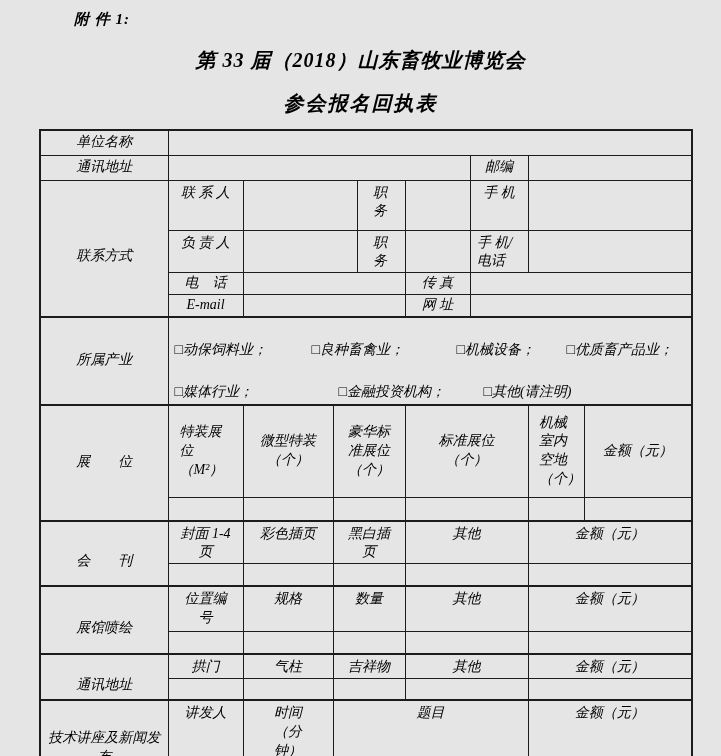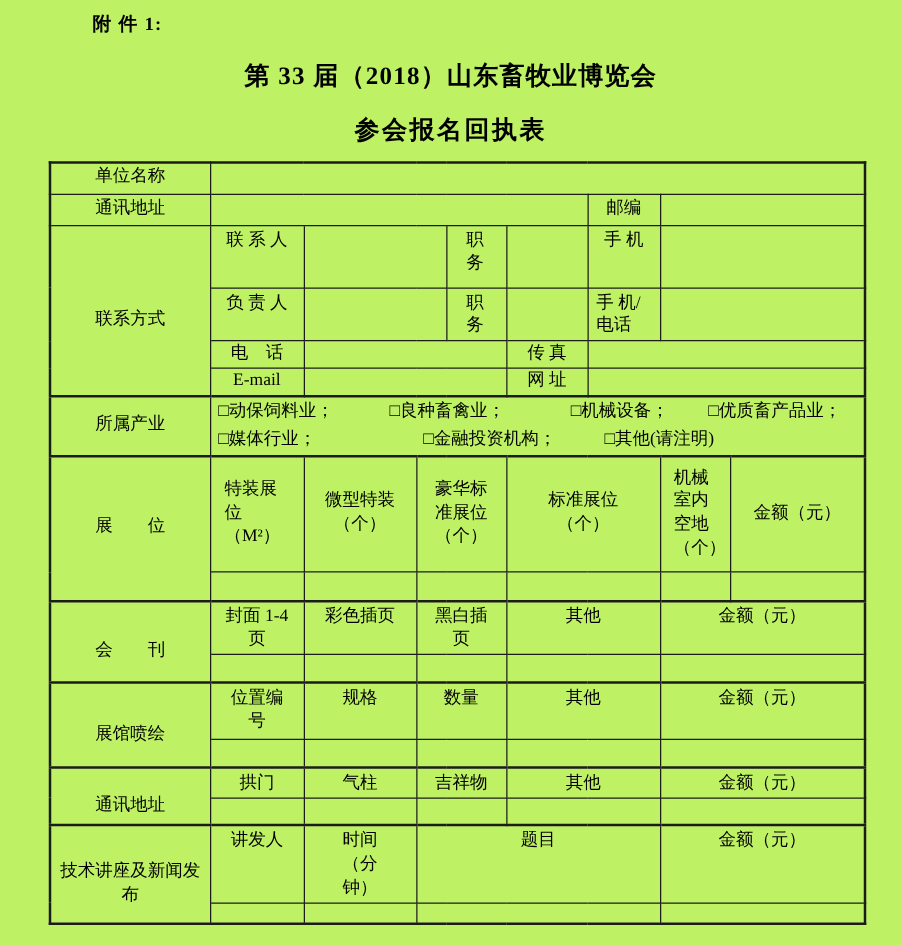--- a/index.html
+++ b/index.html
@@ -1,21 +1,21 @@
 <!DOCTYPE html>
 <html><head>
 <meta charset="utf-8">
 <style>
   html,body{margin:0;padding:0;background:#fff;}
   body{
     width:721px;height:756px;
     font-family:"Liberation Serif","DejaVu Serif",serif;
     color:#000;
   }
-  .page{position:relative;width:721px;height:756px;background:#bef264;overflow:hidden;}
+  .page{position:relative;width:721px;height:756px;background:#e5e5e5;overflow:hidden;font-style:italic;}
 
   .attachment{
     position:absolute;left:74px;top:10px;
     font-size:15px;font-weight:bold;letter-spacing:1px;
   }
   .title1{
     position:absolute;left:0;top:47px;width:100%;
     text-align:center;font-size:20px;font-weight:bold;letter-spacing:1px;
   }
   .title2{
@@ -47,21 +47,21 @@
   .wl{text-align:left;}
   .w16{width:16px;}
   .w34{width:34px;}
   .w44{width:44px;}
   .w46{width:46px;}
   .w52{width:52px;}
   .w58{width:58px;}
   .w60{width:60px;}
 
   .industry-line{white-space:nowrap;line-height:1.55;}
-  .opt{display:inline-block;text-align:left;}
+  .opt{display:inline-block;text-align:left;margin-top:20px;}
   .opt1a{width:137px;}
   .opt1b{width:145px;}
   .opt1c{width:110px;}
   .opt2a{width:137px;}
   .opt2b{width:145px;padding-left:27px;}
   .chk{display:inline;}
 </style>
 </head>
 <body>
 

